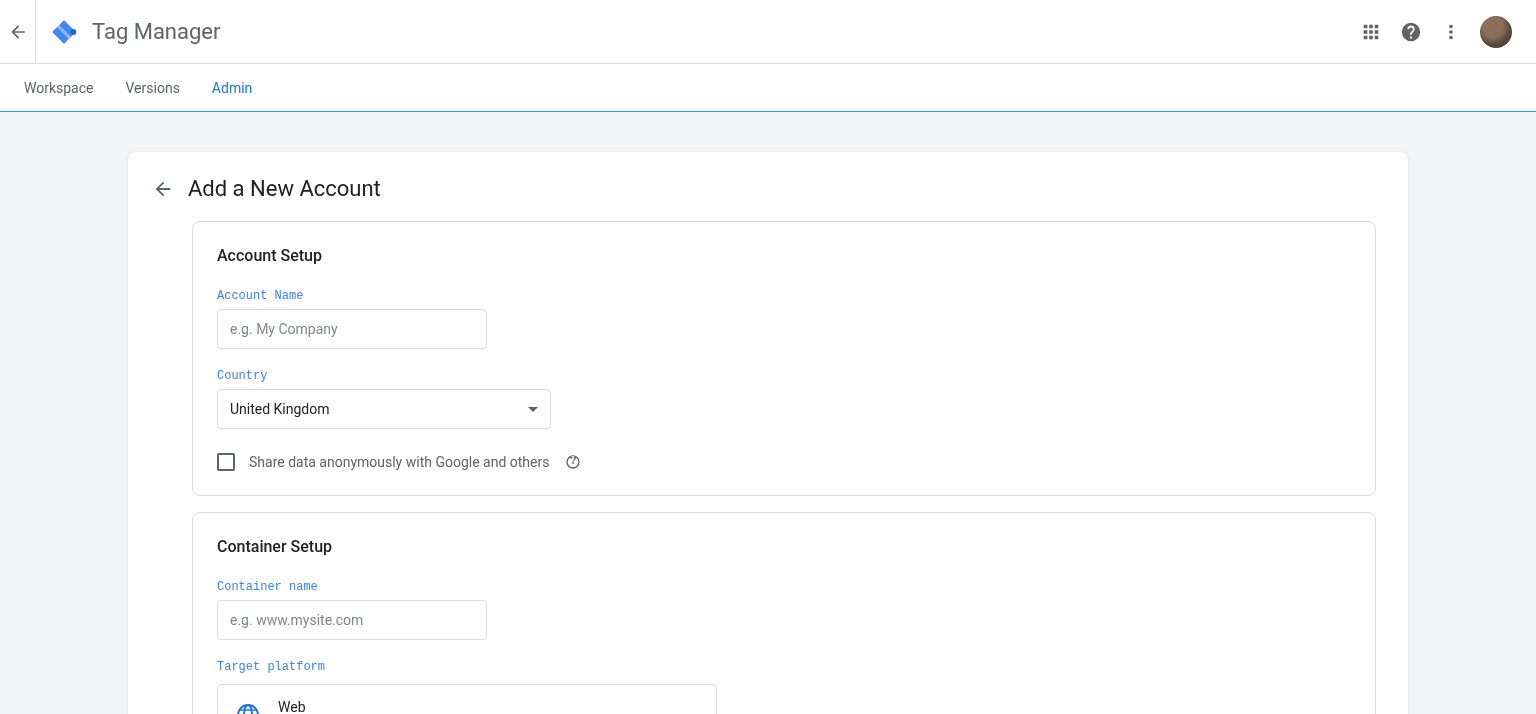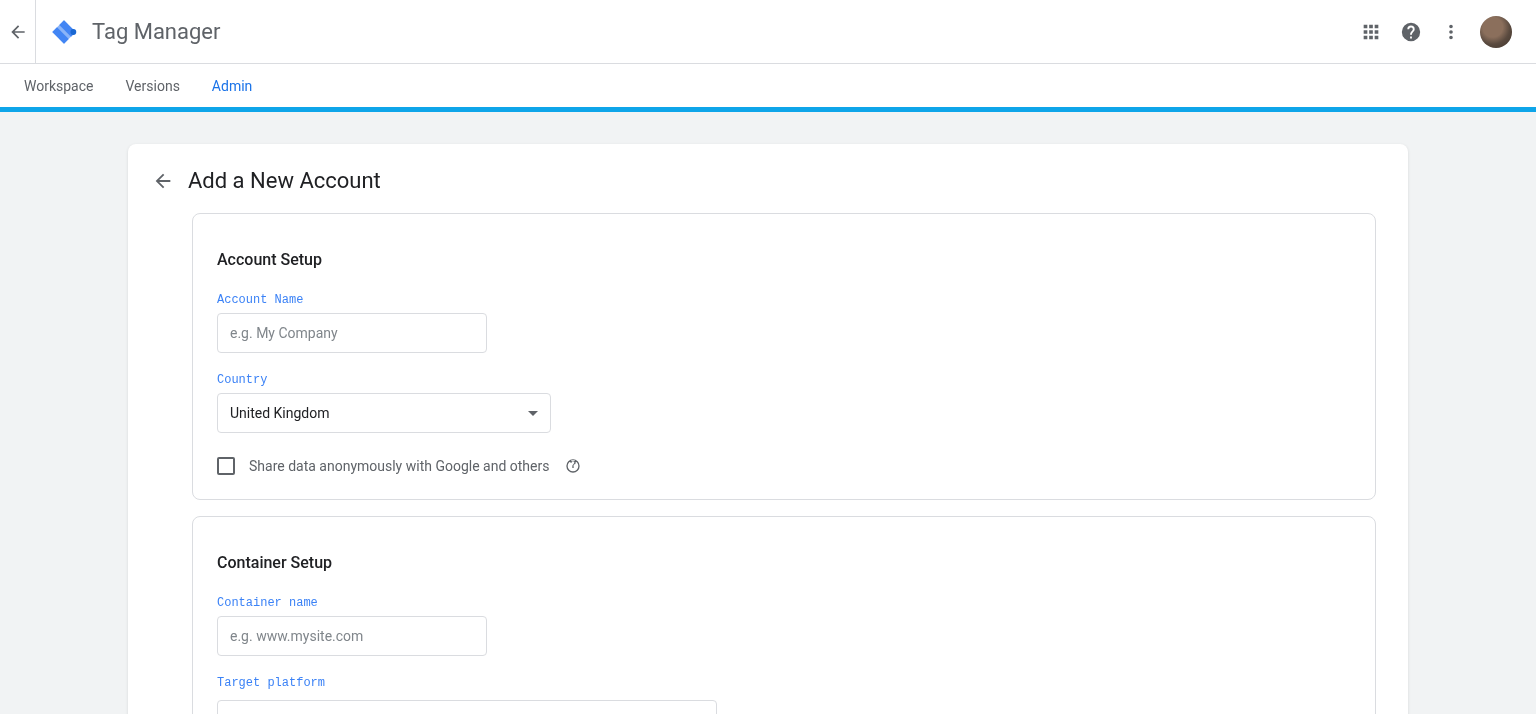--- a/index.html
+++ b/index.html
@@ -73,39 +73,39 @@
       background: radial-gradient(circle at 40% 35%, #8b6f5c 35%, #5a4a3f 60%, #3d3229 100%);
       cursor: pointer;
     }
     
     .nav-tabs {
       height: 48px;
       display: flex;
       align-items: center;
       padding-left: 24px;
       gap: 32px;
-      border-bottom: 5px solid #0ea5e9;
+      border-bottom: 1px solid #0ea5e9;
       box-shadow: 0 1px 2px rgba(0,0,0,0.05);
     }
     .nav-tab {
       font-size: 14px;
       color: #5f6368;
       cursor: pointer;
       height: 48px;
       display: flex;
       align-items: center;
     }
     .nav-tab.active {
       color: #1a73e8;
     }
     
     .content-area {
       background: #f1f3f4;
       height: calc(714px - 64px - 48px);
-      padding: 32px 0 0 0;
+      padding: 40px 0 0 0;
       overflow: hidden;
     }
     .panel {
       background: #fff;
       width: 1280px;
       margin: 0 auto;
       border-radius: 8px;
       box-shadow: 0 1px 3px rgba(60,64,67,0.15);
       padding: 24px 0 0 0;
       min-height: 600px;
@@ -131,21 +131,20 @@
       border: 1px solid #dadce0;
       border-radius: 8px;
       margin: 0 32px 16px 64px;
       padding: 24px;
     }
     .card-title {
       font-size: 16px;
       color: #202124;
       font-weight: 500;
       margin-bottom: 24px;
-      margin-top: 12px;
     }
     .field-label {
       font-size: 12px;
       color: #3b82f6;
       margin-bottom: 6px;
       font-family: Liberation Mono, monospace;
     }
     .text-input {
       width: 270px;
       height: 40px;

